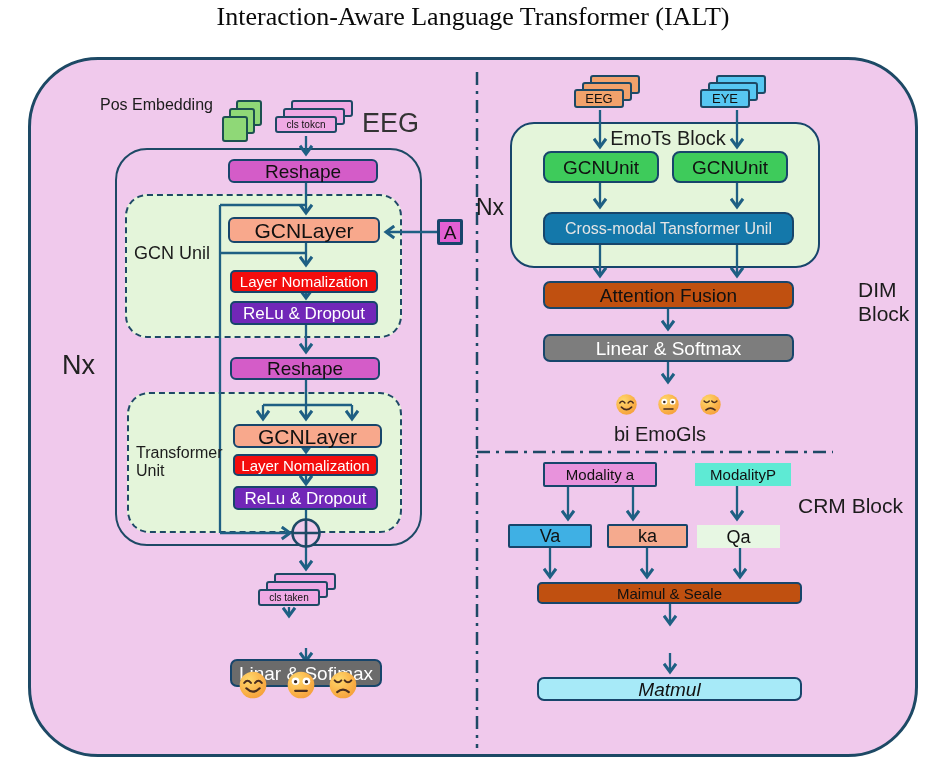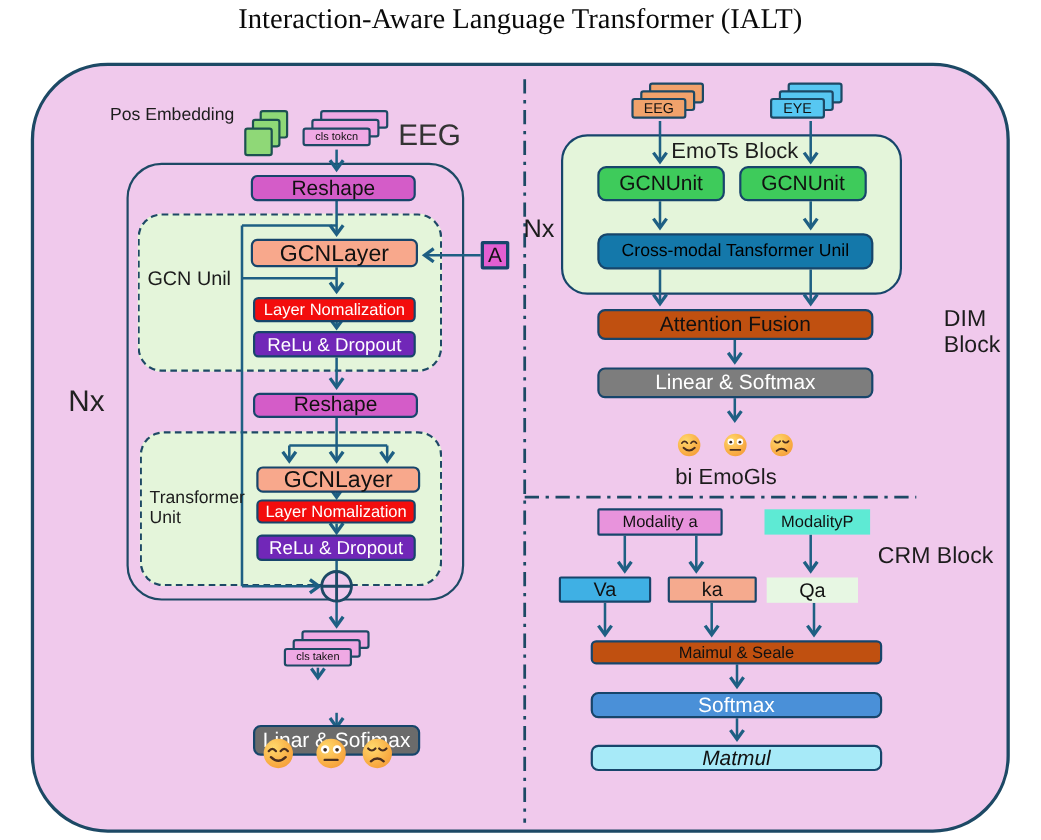--- a/index.html
+++ b/index.html
@@ -191,21 +191,21 @@
     <div class="stack-rect" style="left:0;top:14px;width:50px;height:19px;background:#57c7f2;font-size:13px;">EYE</div>
   </div>
 
   <div class="lbl" style="left:608px;top:127px;width:120px;text-align:center;font-size:20px;">EmoTs Block</div>
 
   <div class="lbl" style="left:476px;top:194px;font-size:23px;">Nx</div>
 
   <div class="node" style="left:543px;top:151px;width:116px;height:32px;background:#3ecb5b;font-size:19px;border-radius:8px;border-width:2px;">GCNUnit</div>
   <div class="node" style="left:672px;top:151px;width:116px;height:32px;background:#3ecb5b;font-size:19px;border-radius:8px;border-width:2px;">GCNUnit</div>
 
-  <div class="node" style="left:543px;top:212px;width:251px;height:33px;background:#1478aa;color:#000000;font-size:16px;border-radius:9px;border-width:2px;">Cross-modal Tansformer Unil</div>
+  <div class="node" style="left:543px;top:212px;width:251px;height:33px;background:#1478aa;color:#e5e5e5;font-size:16px;border-radius:9px;border-width:2px;">Cross-modal Tansformer Unil</div>
 
   <div class="node" style="left:543px;top:281px;width:251px;height:28px;background:#c05010;font-size:19px;border-radius:7px;border-width:2px;">Attention Fusion</div>
 
   <div class="lbl" style="left:820px;top:278px;font-size:21px;margin-left:38px;">DIM Block</div>
 
   <div class="node" style="left:543px;top:334px;width:251px;height:28px;background:#7d7d7d;color:#fff;font-size:19px;border-radius:7px;border-width:2px;">Linear &amp; Softmax</div>
 
   <svg class="emoji" style="left:615px;top:393px;" width="23" height="23" viewBox="0 0 36 36">
     <circle cx="18" cy="18" r="16" fill="url(#faceGrad)"></circle>
     <path d="M7.5,15.5 Q11.5,10.5 15.5,15.5 M20.5,15.5 Q24.5,10.5 28.5,15.5" stroke="#4a2e1f" stroke-width="2.4" fill="none" stroke-linecap="round"></path>
@@ -231,17 +231,16 @@
   <div class="node noborder" style="left:695px;top:463px;width:96px;height:23px;background:#5eead4;font-size:15px;">ModalityP</div>
 
   <div class="lbl" style="left:798px;top:494px;font-size:21px;">CRM Block</div>
 
   <div class="node" style="left:508px;top:524px;width:84px;height:24px;background:#3fb0e4;font-size:18px;border-radius:2px;border-width:2.2px;">Va</div>
   <div class="node" style="left:607px;top:524px;width:81px;height:24px;background:#f5aa8e;font-size:18px;border-radius:2px;border-width:2.2px;">ka</div>
   <div class="node noborder" style="left:697px;top:525px;width:83px;height:23px;background:#e7f7e3;font-size:18px;">Qa</div>
 
   <div class="node" style="left:537px;top:582px;width:265px;height:22px;background:#c05010;font-size:15px;border-radius:5px;border-width:2.2px;">Maimul &amp; Seale</div>
 
-  <div class="node" style="left:537px;top:629px;width:265px;height:24px;background:#4a90d8;color:#fff;font-size:19px;border-radius:7px;border-width:2.2px;">Softmax</div>
 
   <div class="node" style="left:537px;top:677px;width:265px;height:24px;background:#a7eaf8;font-size:19px;border-radius:7px;border-width:2.2px;font-style:italic;">Matmul</div>
 
 </div>
 
 </body></html>

